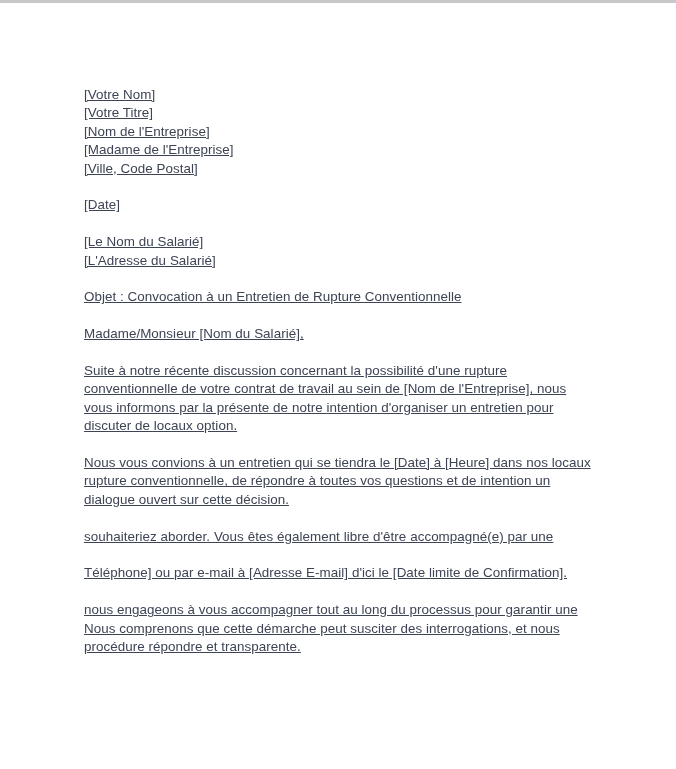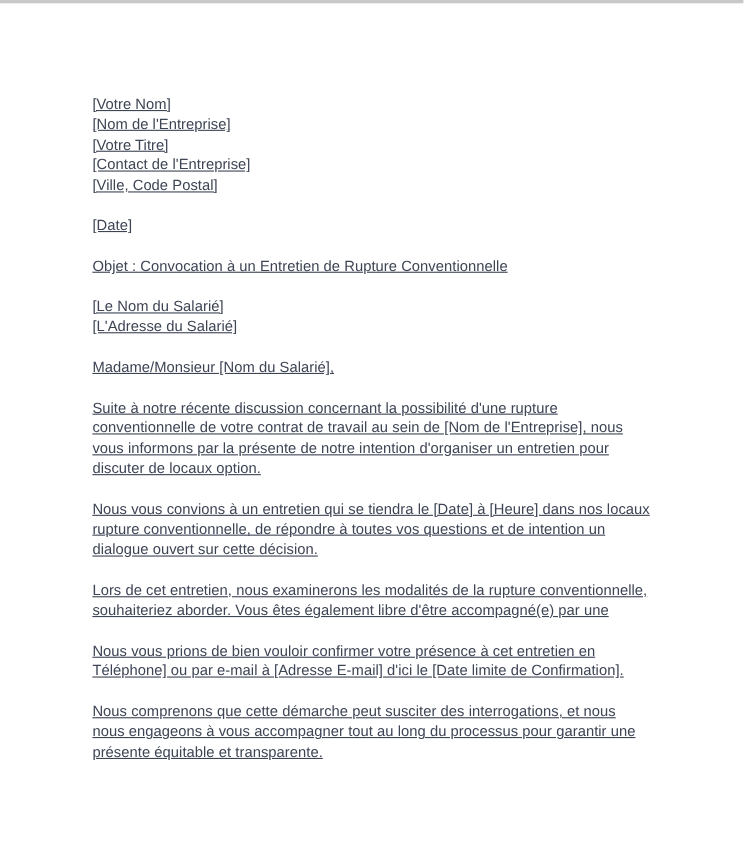--- a/index.html
+++ b/index.html
@@ -42,65 +42,63 @@
 </style>
 </head>
 <body>
 
 <div class="top-strip"></div>
 
 <div class="letter">
 
   <div class="block">
     <div class="line">[Votre Nom]</div>
+    <div class="line">[Votre Titre]</div>
     <div class="line">[Nom de l'Entreprise]</div>
-    <div class="line">[Votre Titre]</div>
-    <div class="line">[Contact de l'Entreprise]</div>
+    <div class="line">[Madame de l'Entreprise]</div>
     <div class="line">[Ville, Code Postal]</div>
   </div>
 
   <div class="block">
     <div class="line">[Date]</div>
   </div>
 
   <div class="block">
-    <div class="line">Objet : Convocation à un Entretien de Rupture Conventionnelle</div>
+    <div class="line">[Le Nom du Salarié]</div>
+    <div class="line">[L'Adresse du Salarié]</div>
   </div>
 
   <div class="block">
-    <div class="line">[Le Nom du Salarié]</div>
-    <div class="line">[L'Adresse du Salarié]</div>
+    <div class="line">Objet : Convocation à un Entretien de Rupture Conventionnelle</div>
   </div>
 
   <div class="block">
     <div class="line">Madame/Monsieur [Nom du Salarié],</div>
   </div>
 
   <div class="block">
     <div class="line">Suite à notre récente discussion concernant la possibilité d'une rupture</div>
     <div class="line">conventionnelle de votre contrat de travail au sein de [Nom de l'Entreprise], nous</div>
     <div class="line">vous informons par la présente de notre intention d'organiser un entretien pour</div>
     <div class="line">discuter de locaux option.</div>
   </div>
 
   <div class="block">
     <div class="line">Nous vous convions à un entretien qui se tiendra le [Date] à [Heure] dans nos locaux</div>
     <div class="line">rupture conventionnelle, de répondre à toutes vos questions et de intention un</div>
     <div class="line">dialogue ouvert sur cette décision.</div>
   </div>
 
   <div class="block">
-    <div class="line">Lors de cet entretien, nous examinerons les modalités de la rupture conventionnelle,</div>
     <div class="line">souhaiteriez aborder. Vous êtes également libre d'être accompagné(e) par une</div>
   </div>
 
   <div class="block">
-    <div class="line">Nous vous prions de bien vouloir confirmer votre présence à cet entretien en</div>
     <div class="line">Téléphone] ou par e-mail à [Adresse E-mail] d'ici le [Date limite de Confirmation].</div>
   </div>
 
   <div class="block">
+    <div class="line">nous engageons à vous accompagner tout au long du processus pour garantir une</div>
     <div class="line">Nous comprenons que cette démarche peut susciter des interrogations, et nous</div>
-    <div class="line">nous engageons à vous accompagner tout au long du processus pour garantir une</div>
-    <div class="line">présente équitable et transparente.</div>
+    <div class="line">procédure répondre et transparente.</div>
   </div>
 
 </div>
 
 </body></html>

